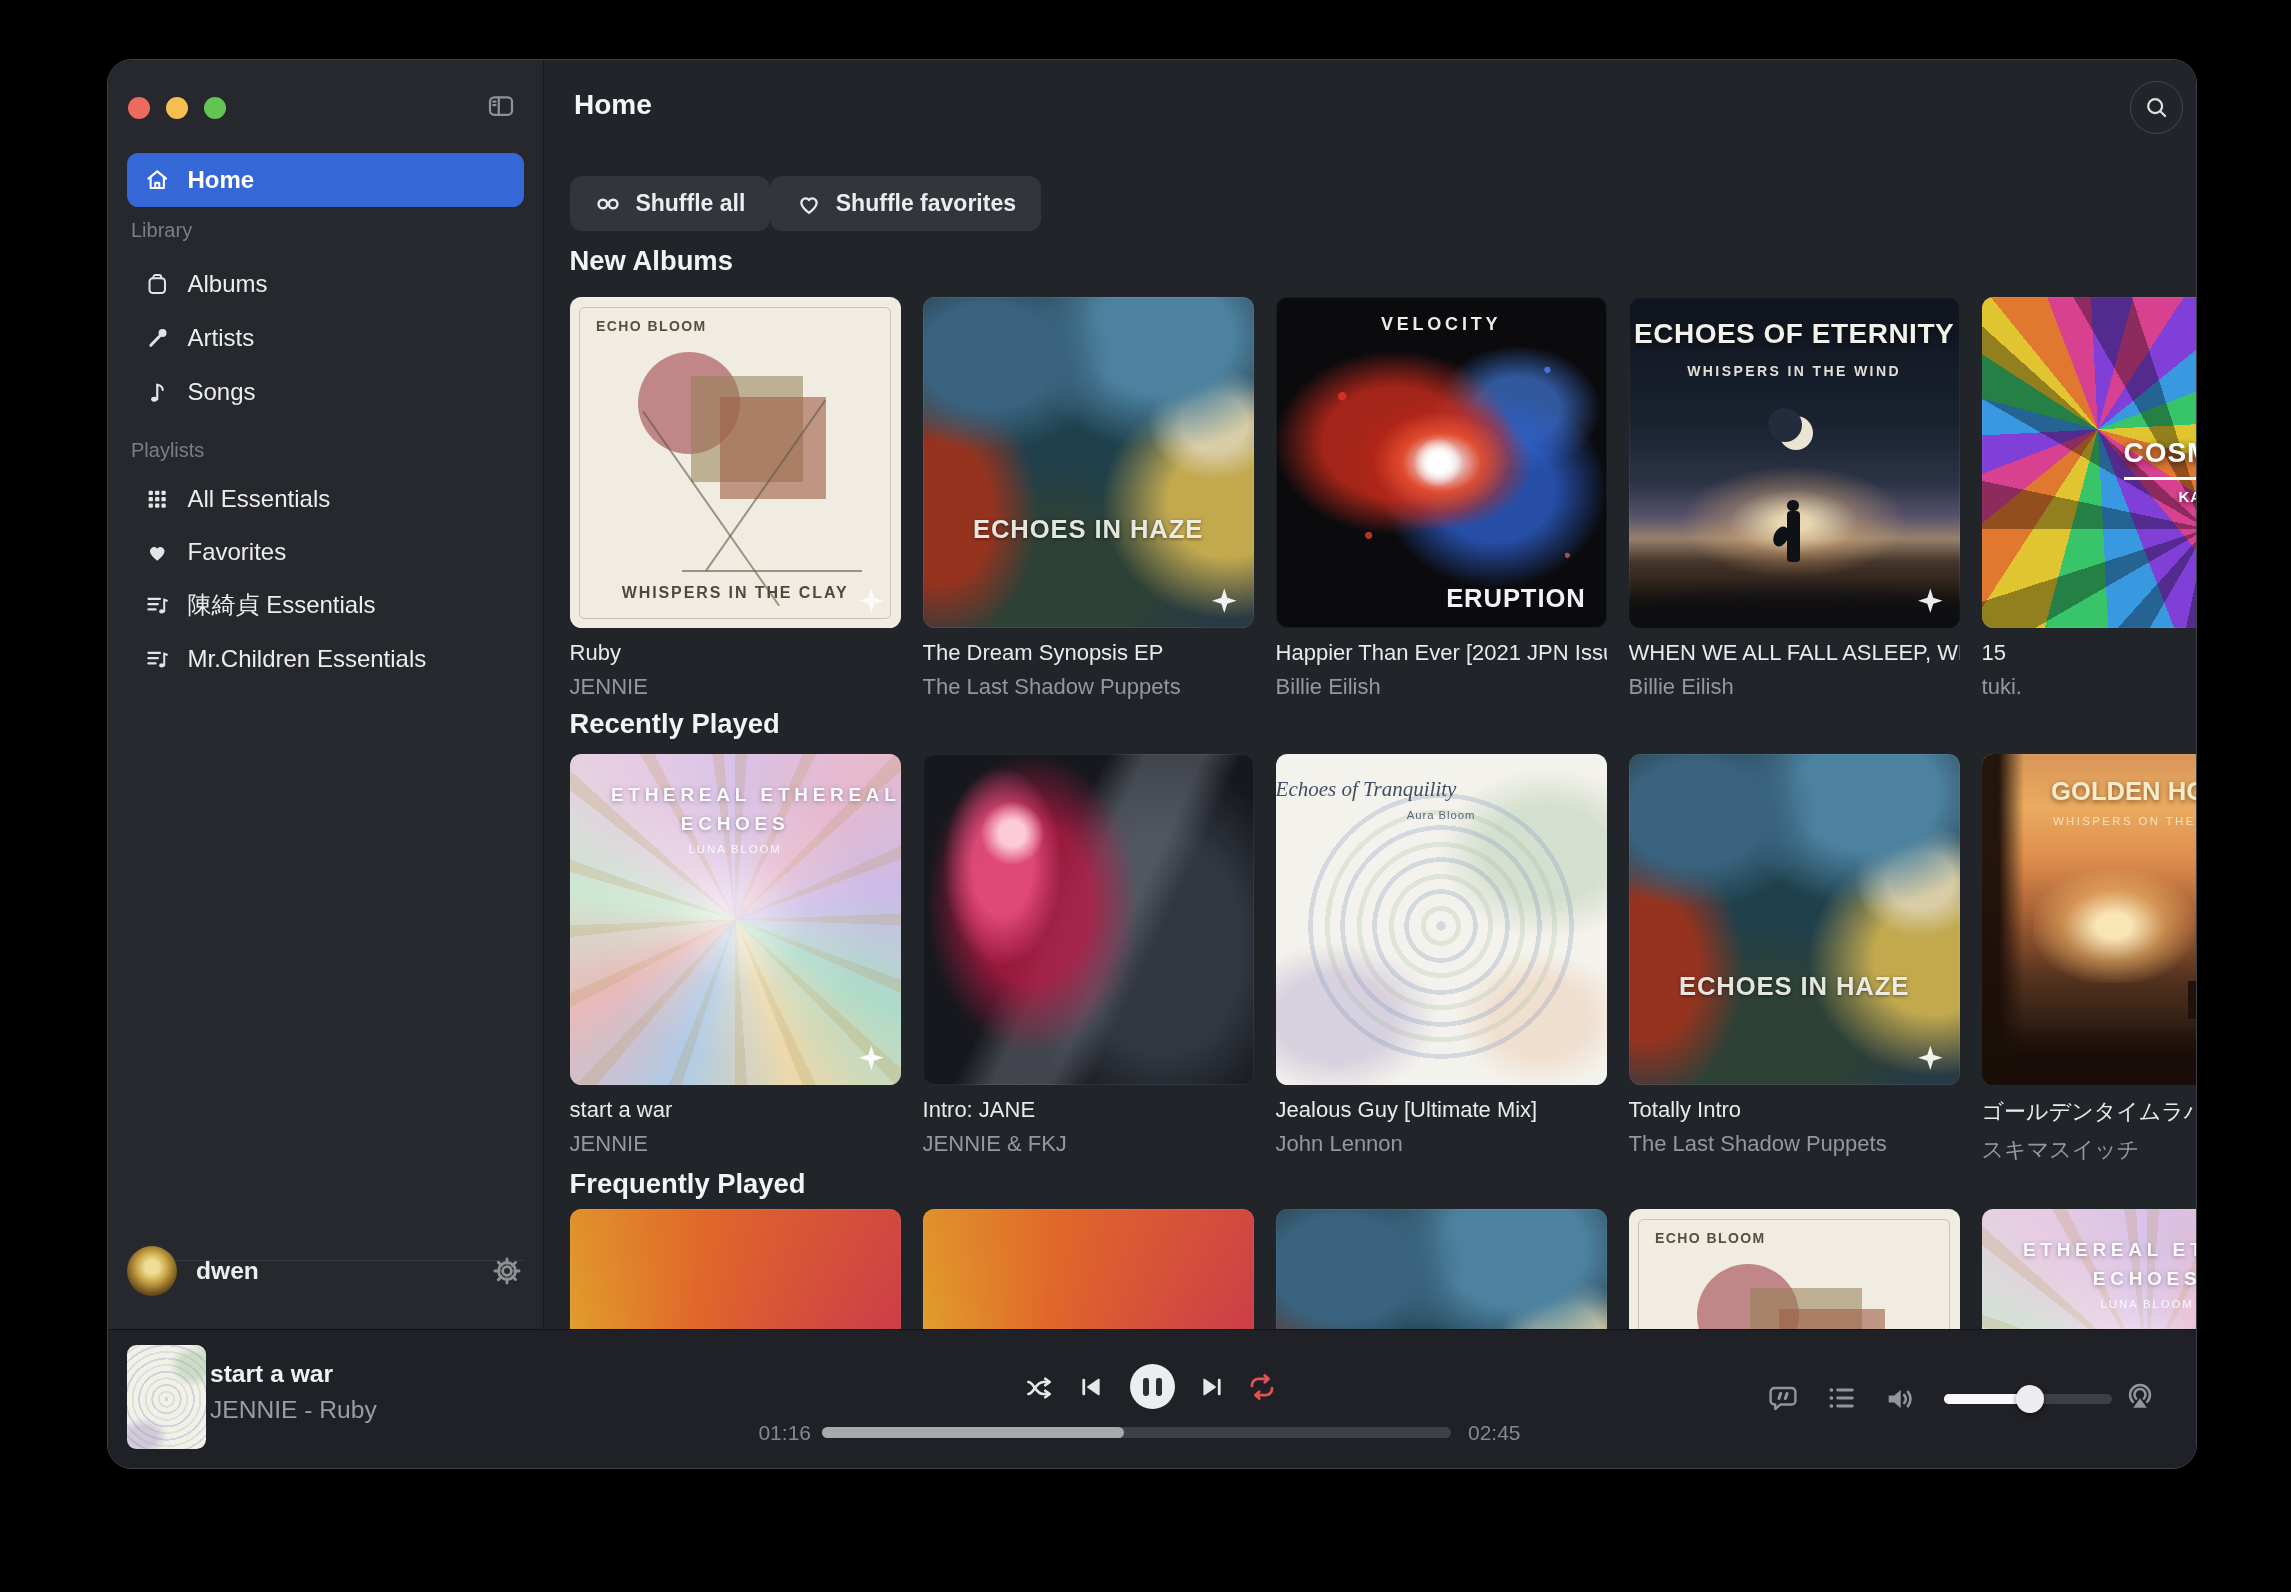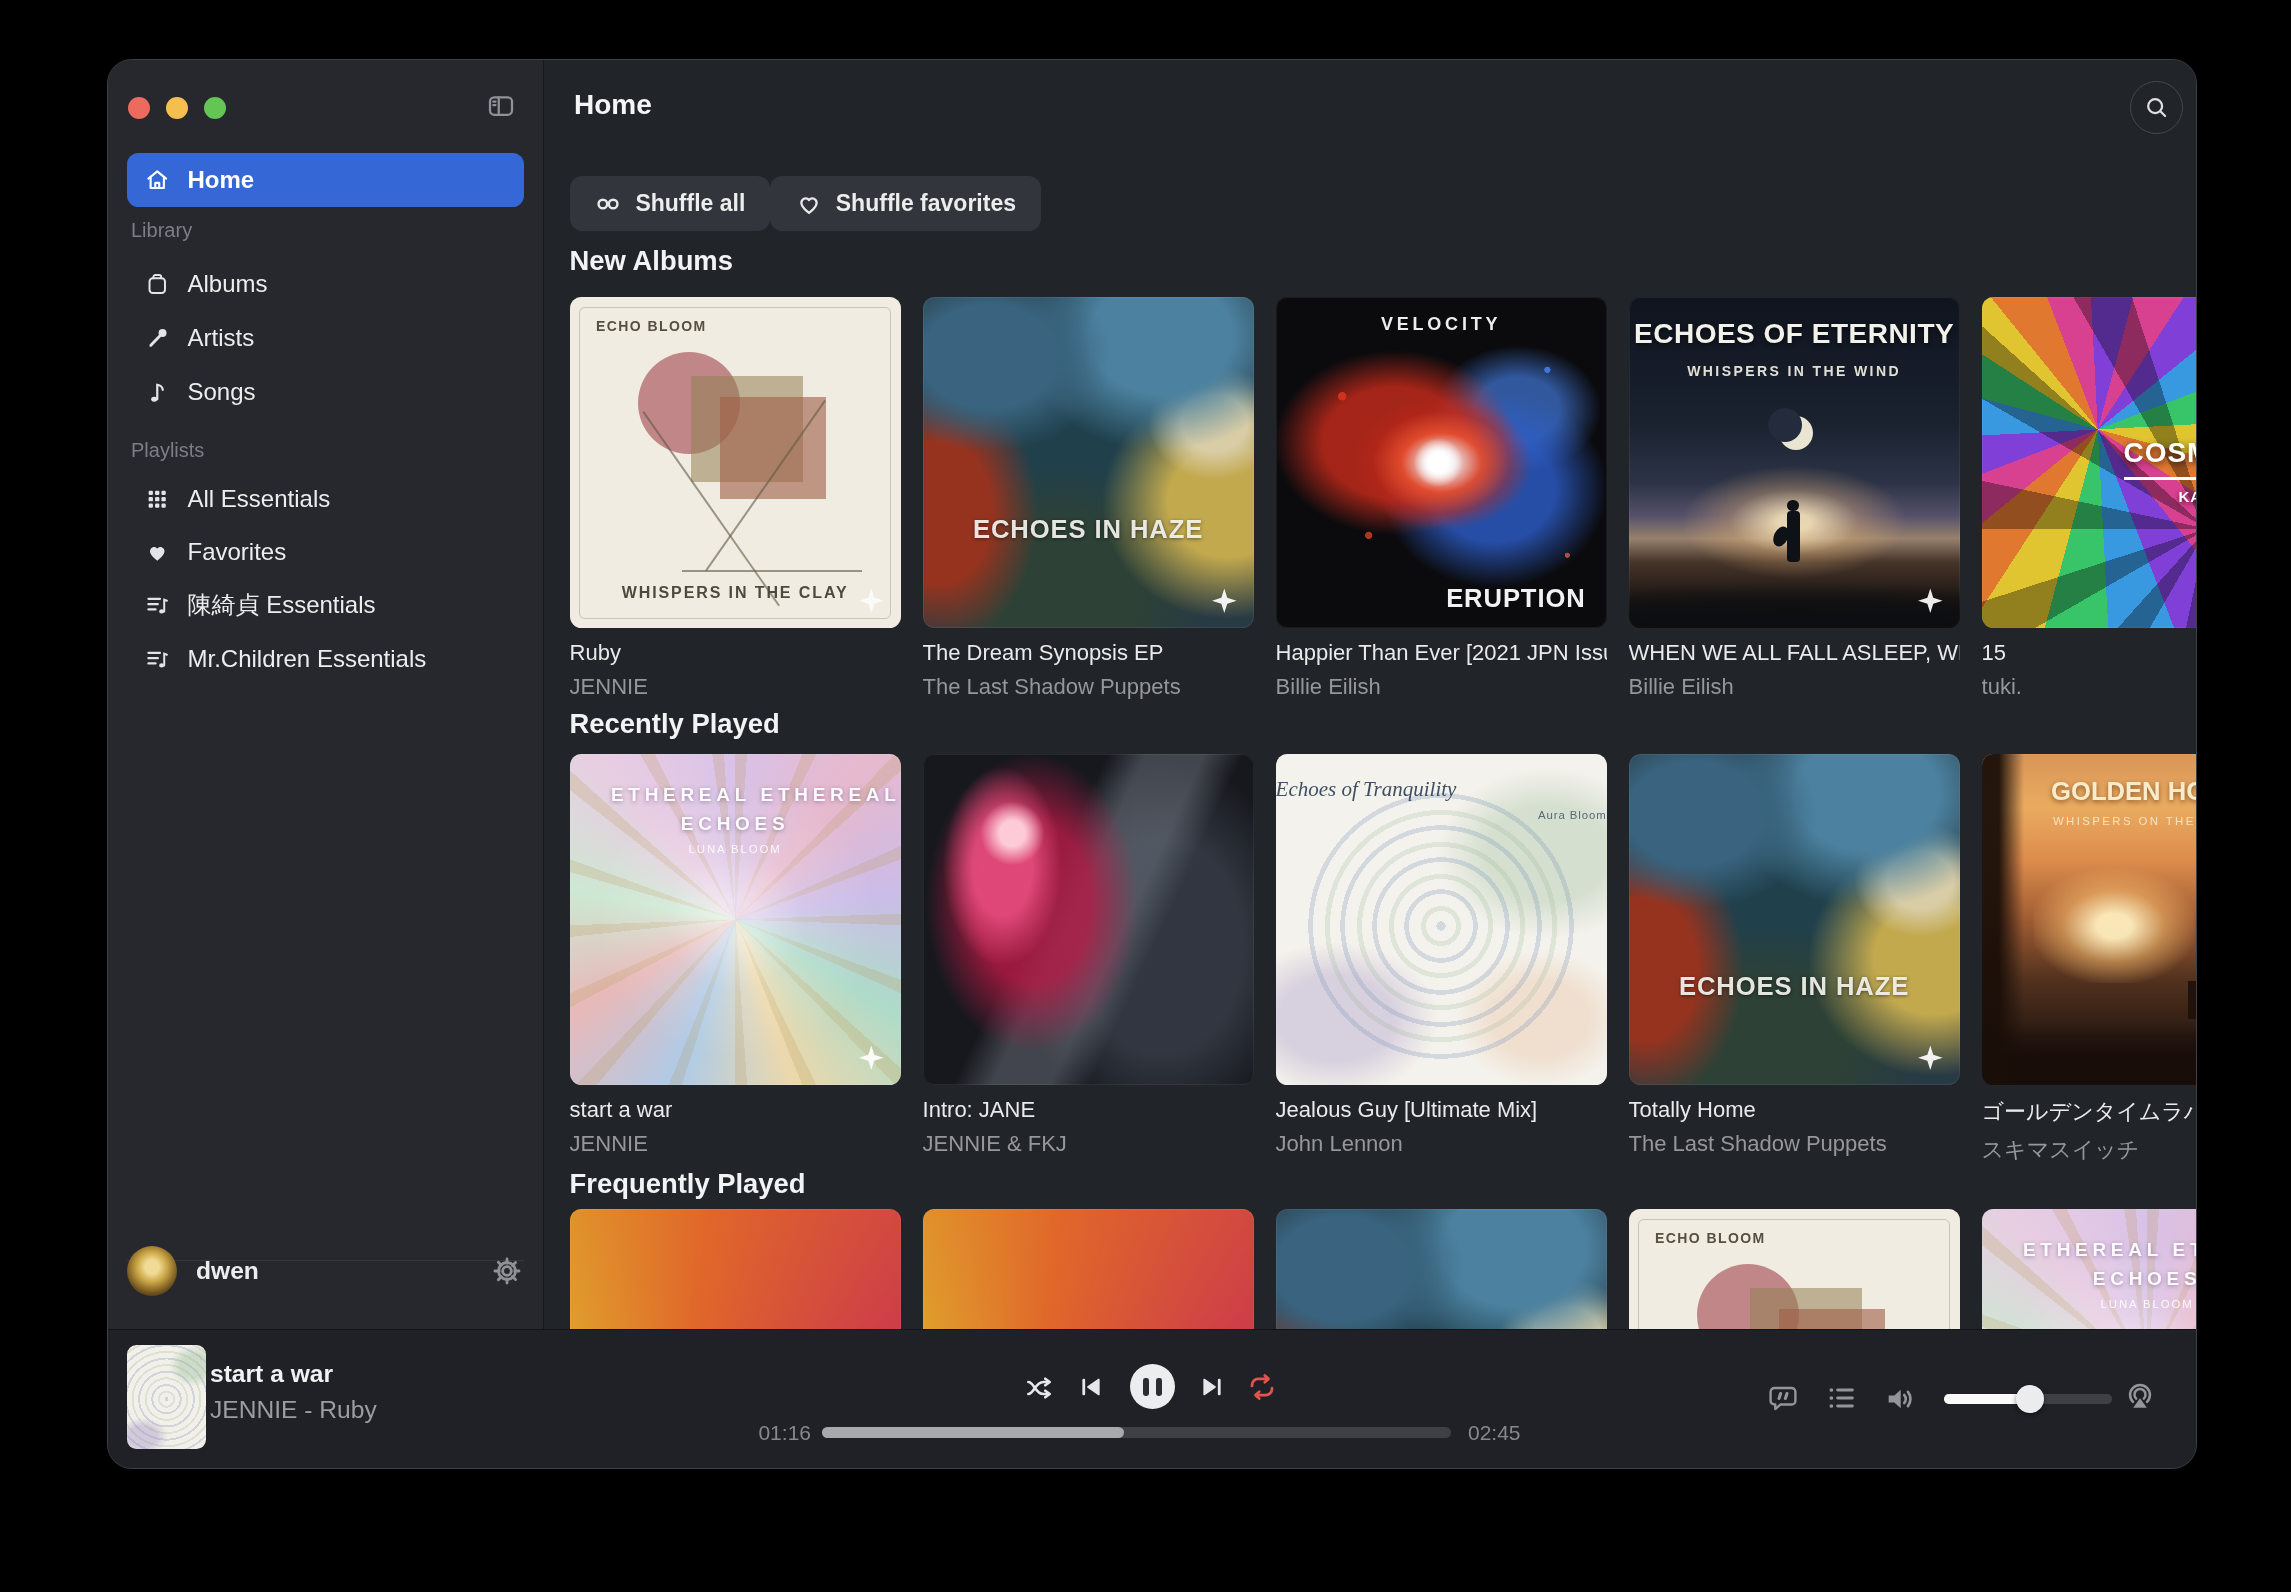--- a/index.html
+++ b/index.html
@@ -126,21 +126,21 @@
     radial-gradient(ellipse 180px 237px at 72% 58%,rgba(72,80,94,.55) 0 45%,transparent 80%),#16181d}
 
   .art-tranquility{background:#f4f2ec}
   .art-tranquility .rings{left:50%;top:52%;width:284px;height:284px;transform:translate(-50%,-50%);border-radius:50%;
     background:repeating-radial-gradient(circle,rgba(125,150,185,.28) 0 4.7px,rgba(255,255,255,0) 4.7px 15px,rgba(150,180,150,.22) 15px 20px,rgba(255,255,255,0) 20px 32px)}
   .art-tranquility .blob{inset:0;background:
     radial-gradient(ellipse 114px 85px at 18% 80%,rgba(150,130,190,.3) 0 50%,transparent 90%),
     radial-gradient(ellipse 123px 95px at 82% 30%,rgba(140,180,140,.3) 0 50%,transparent 90%),
     radial-gradient(ellipse 95px 76px at 80% 80%,rgba(230,180,140,.3) 0 50%,transparent 90%)}
   .art-tranquility .t1{top:23px;left:0;width:100%;text-align:left;font-family:"Liberation Serif",serif;font-style:italic;font-size:21px;color:#3f4f63}
-  .art-tranquility .t2{top:55px;left:0;width:100%;text-align:right;font-size:11.4px;color:#5a6878;letter-spacing:0.9px}
+  .art-tranquility .t2{top:55px;left:0;width:100%;text-align:center;font-size:11.4px;color:#5a6878;letter-spacing:0.9px}
 
   .art-golden{background:linear-gradient(#d89558 0%,#eaab60 16%,#dd8c4c 32%,#a05c33 50%,#53321e 68%,#2a1a12 85%,#1d120c 100%)}
   .art-golden .g-sun{left:40%;top:52%;width:161px;height:114px;transform:translate(-50%,-50%);
     background:radial-gradient(ellipse,rgba(255,238,190,.95) 0 15%,rgba(248,190,110,.5) 45%,transparent 75%)}
   .art-golden .g-porch{inset:0;background:
     linear-gradient(90deg,rgba(26,14,8,.95) 0 17px,rgba(26,14,8,0) 42px),
     linear-gradient(270deg,rgba(26,14,8,.9) 0 13.2px,transparent 32px),
     linear-gradient(0deg,rgba(24,12,8,.95) 0 26.5px,transparent 61px)}
   .art-golden .g-swing{right:34px;top:142px;width:91px;height:123px;background:
     linear-gradient(rgba(30,16,10,.92),rgba(30,16,10,.92)) 0 100%/91px 38px no-repeat,
@@ -424,21 +424,21 @@
           </div>
           <div class="cap-title">Jealous Guy [Ultimate Mix]</div>
           <div class="cap-artist">John Lennon</div>
         </div>
 
         <div class="card">
           <div class="cv art-oil">
             <div class="at t1">ECHOES IN HAZE</div>
             <div class="sparkle"></div>
           </div>
-          <div class="cap-title">Totally Home</div>
+          <div class="cap-title">Totally Intro</div>
           <div class="cap-artist">The Last Shadow Puppets</div>
         </div>
 
         <div class="card">
           <div class="cv art-golden">
             <div class="shape g-sun"></div>
             <div class="shape g-porch"></div>
             <div class="shape g-swing"></div>
             <div class="at t1">GOLDEN HOUR</div>
             <div class="at t2">WHISPERS ON THE WIND</div>

